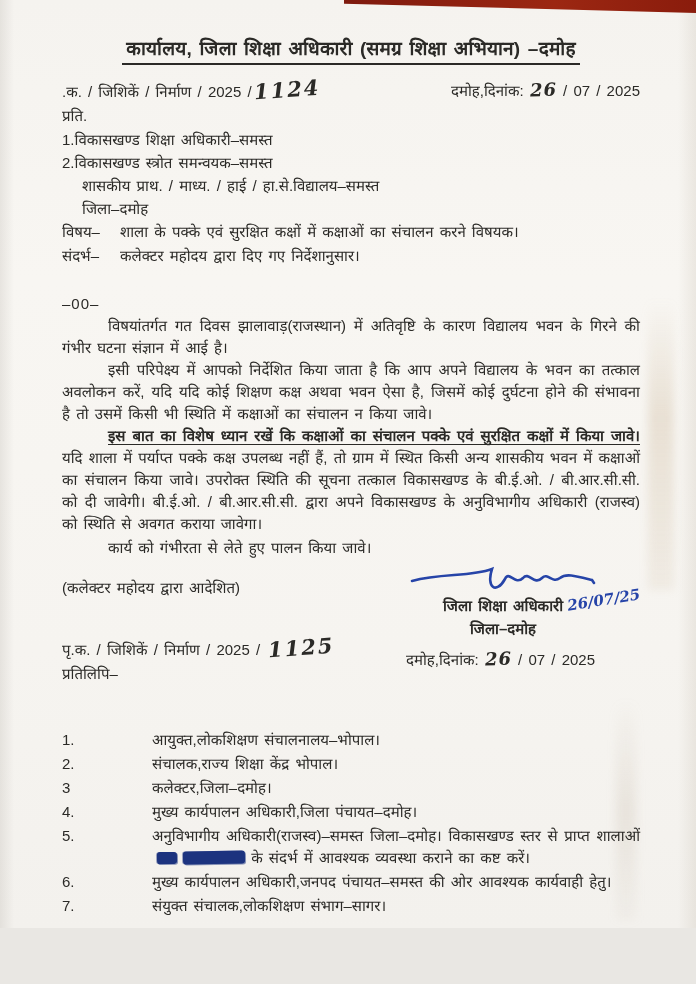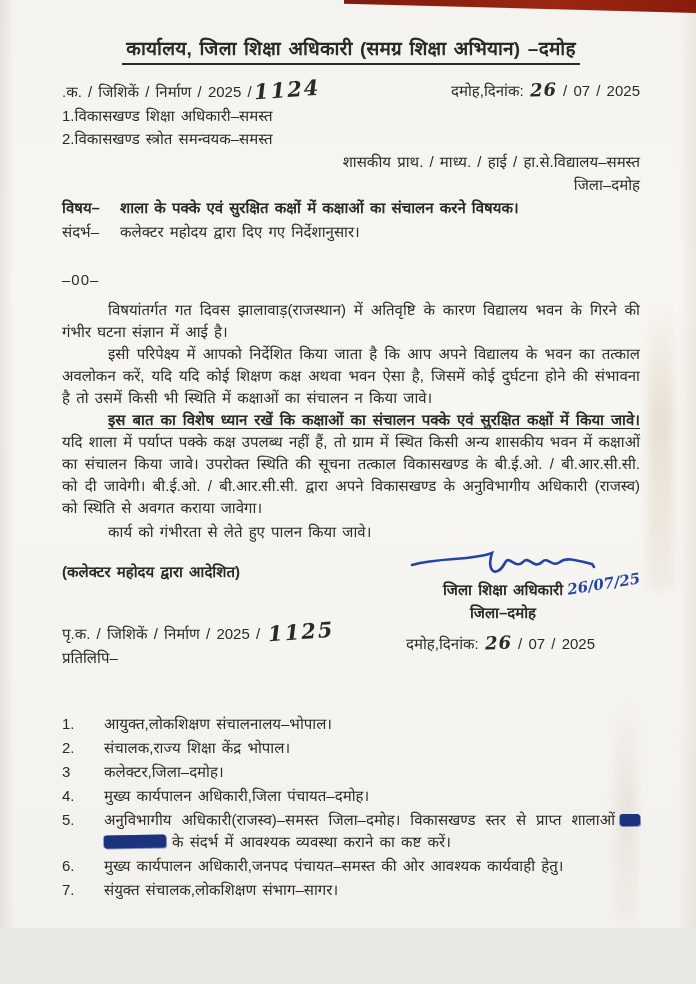--- a/index.html
+++ b/index.html
@@ -55,54 +55,54 @@
     display: inline-block;
   }
   .hand-no { font-size: 21px; transform: rotate(-4deg); letter-spacing: 2px; margin-left: 2px; }
   .hand-day { font-size: 18px; transform: rotate(-2deg); letter-spacing: 1px; }
   .blue-ink { color: #2644a8; }
 
   .prati { margin-top: 2px; }
 
   .recipients { margin-top: 2px; font-weight: 500; }
   .recipients .r-num { }
-  .recipients .r-plain { margin-left: 20px; text-align: right; }
+  .recipients .r-plain { margin-left: 20px; }
   .recipients div { margin-bottom: 1px; }
 
-  .subject-row { font-weight: bold; }
+  .subject-row { font-weight: normal; }
   .ref-line { margin-top: 2px; }
   .label-col { display: inline-block; min-width: 58px; }
 
   .separator { margin-top: 26px; letter-spacing: 1px; }
 
   .para { text-align: justify; text-indent: 46px; }
-  .para.first { margin-top: 8px; }
+  .para.first { }
   .bold-underline { font-weight: bold; border-bottom: 1.5px solid #2b2a27; }
   .para-last { margin-top: 2px; text-indent: 46px; }
 
   .sig-section { position: relative; height: 158px; margin-top: 12px; }
-  .ordered-by { position: absolute; left: 0; top: 6px; font-weight: bold; text-align: right; }
+  .ordered-by { position: absolute; left: 0; top: 6px; font-weight: normal; text-align: right; }
   .sig-block { position: absolute; right: 12px; top: -14px; width: 250px; text-align: center; }
   .sig-svg { display: block; margin: 0 auto -4px auto; }
   .sig-line1 { font-weight: bold; position: relative; display: inline-block; }
   .sig-bluedate {
     position: absolute; right: -78px; top: -6px;
     font-family: "DejaVu Serif", serif; font-style: italic; font-weight: bold;
     font-size: 15px; transform: rotate(-9deg); white-space: nowrap;
   }
   .sig-line2 { font-weight: bold; margin-top: 1px; }
   .sig-date { margin-top: 8px; text-align: left; padding-left: 28px; white-space: nowrap; }
 
   .ref2 { position: absolute; left: 0; top: 66px; white-space: nowrap; }
   .pratilipi { position: absolute; left: 0; top: 92px; font-weight: 500; }
 
   .copies { margin-top: 0; }
   .copy-row { display: flex; margin-bottom: 2px; }
   .copy-no { width: 42px; flex: 0 0 42px; }
-  .copy-text { flex: 1; text-align: justify; }
+  .copy-text { flex: 1; text-align: justify; margin-left: 48px; }
   .scribble {
     display: inline-block; background: #1c337f; border-radius: 3px;
     vertical-align: -1px; transform: rotate(-1deg);
     box-shadow: 1px 1px 0 rgba(28,51,127,0.5), -1px 0 0 rgba(28,51,127,0.4);
   }
   .scribble-sm { width: 20px; height: 12px; margin-left: 5px; }
   .scribble-lg { width: 62px; height: 13px; margin-right: 6px; }
 </style>
 </head>
 <body>
@@ -122,20 +122,21 @@
       <div>
         <span>.क. / जिशिकें / निर्माण / 2025 /</span><span class="hand hand-no">1124</span>
       </div>
       <div>
         <span>दमोह,दिनांक:</span>
         <span class="hand hand-day">26</span>
         <span>/ 07 / 2025</span>
       </div>
     </div>
 
+    <div class="prati">प्रति.</div>
 
     <div class="recipients">
       <div class="r-num">1.विकासखण्ड शिक्षा अधिकारी–समस्त</div>
       <div class="r-num">2.विकासखण्ड स्त्रोत समन्वयक–समस्त</div>
       <div class="r-plain">शासकीय प्राथ. / माध्य. / हाई / हा.से.विद्यालय–समस्त</div>
       <div class="r-plain">जिला–दमोह</div>
     </div>
 
     <div class="subject-row">
       <span class="label-col">विषय–</span><span>शाला के पक्के एवं सुरक्षित कक्षों में कक्षाओं का संचालन करने विषयक।</span>

